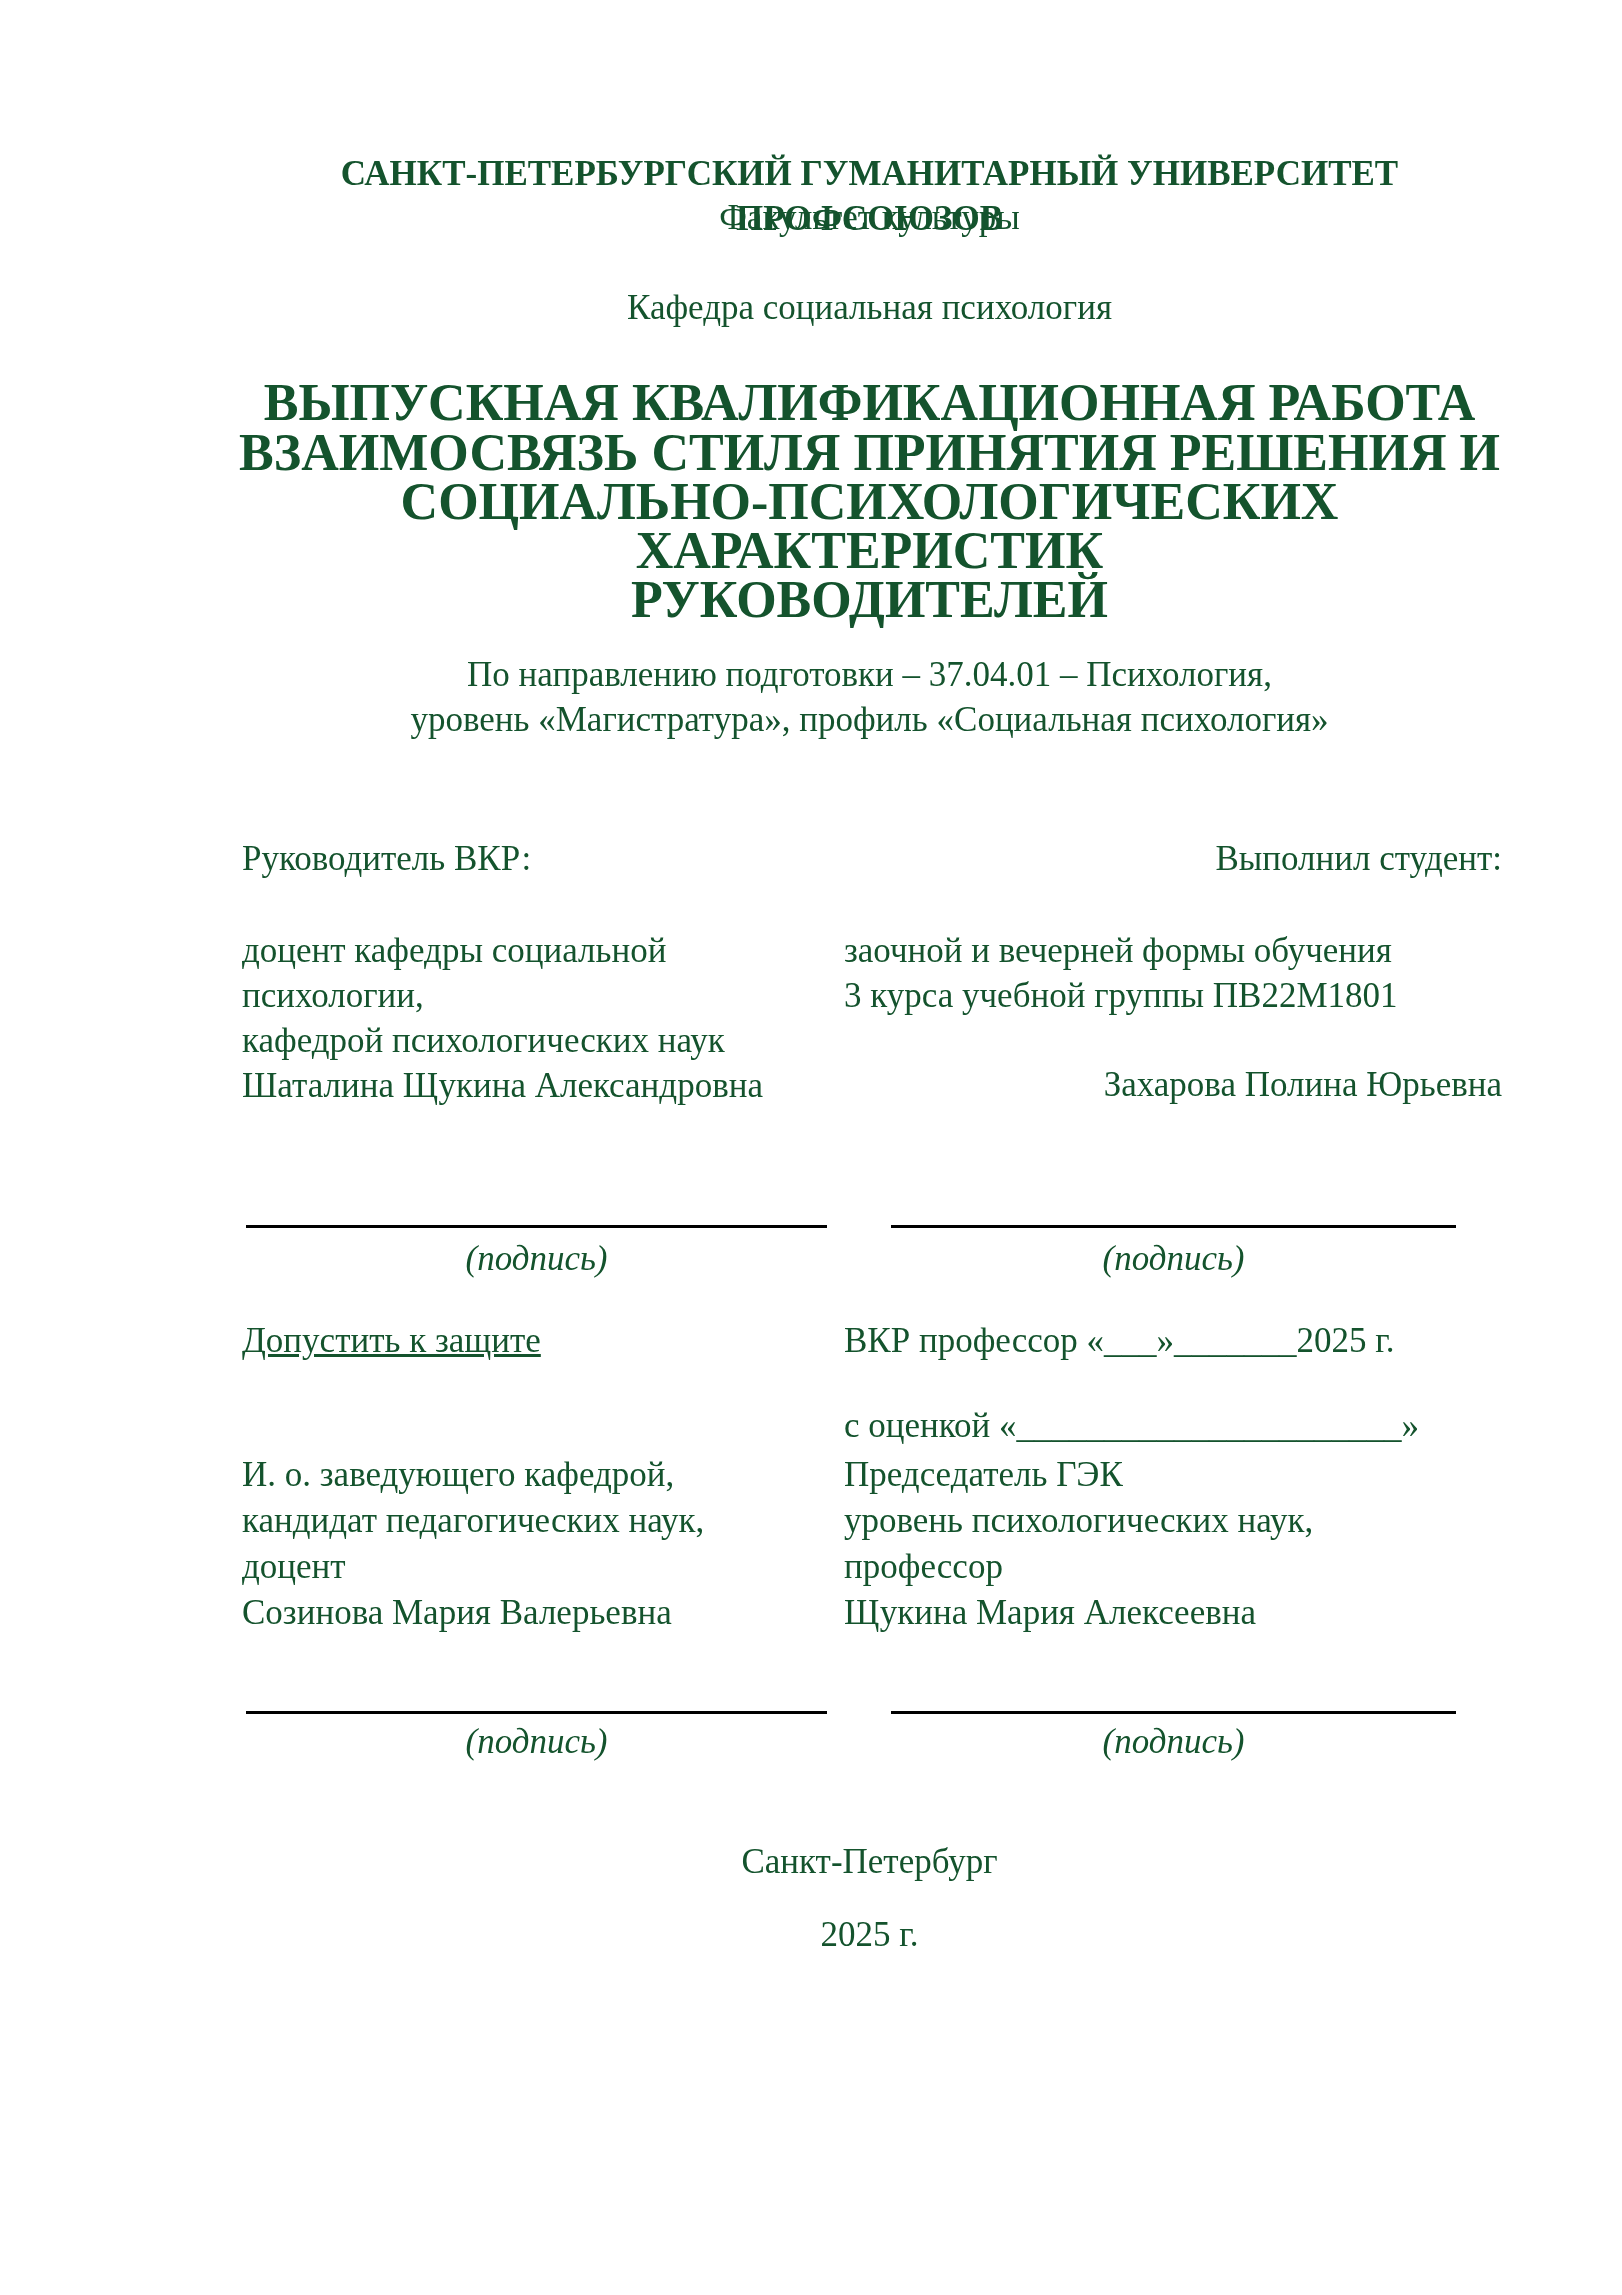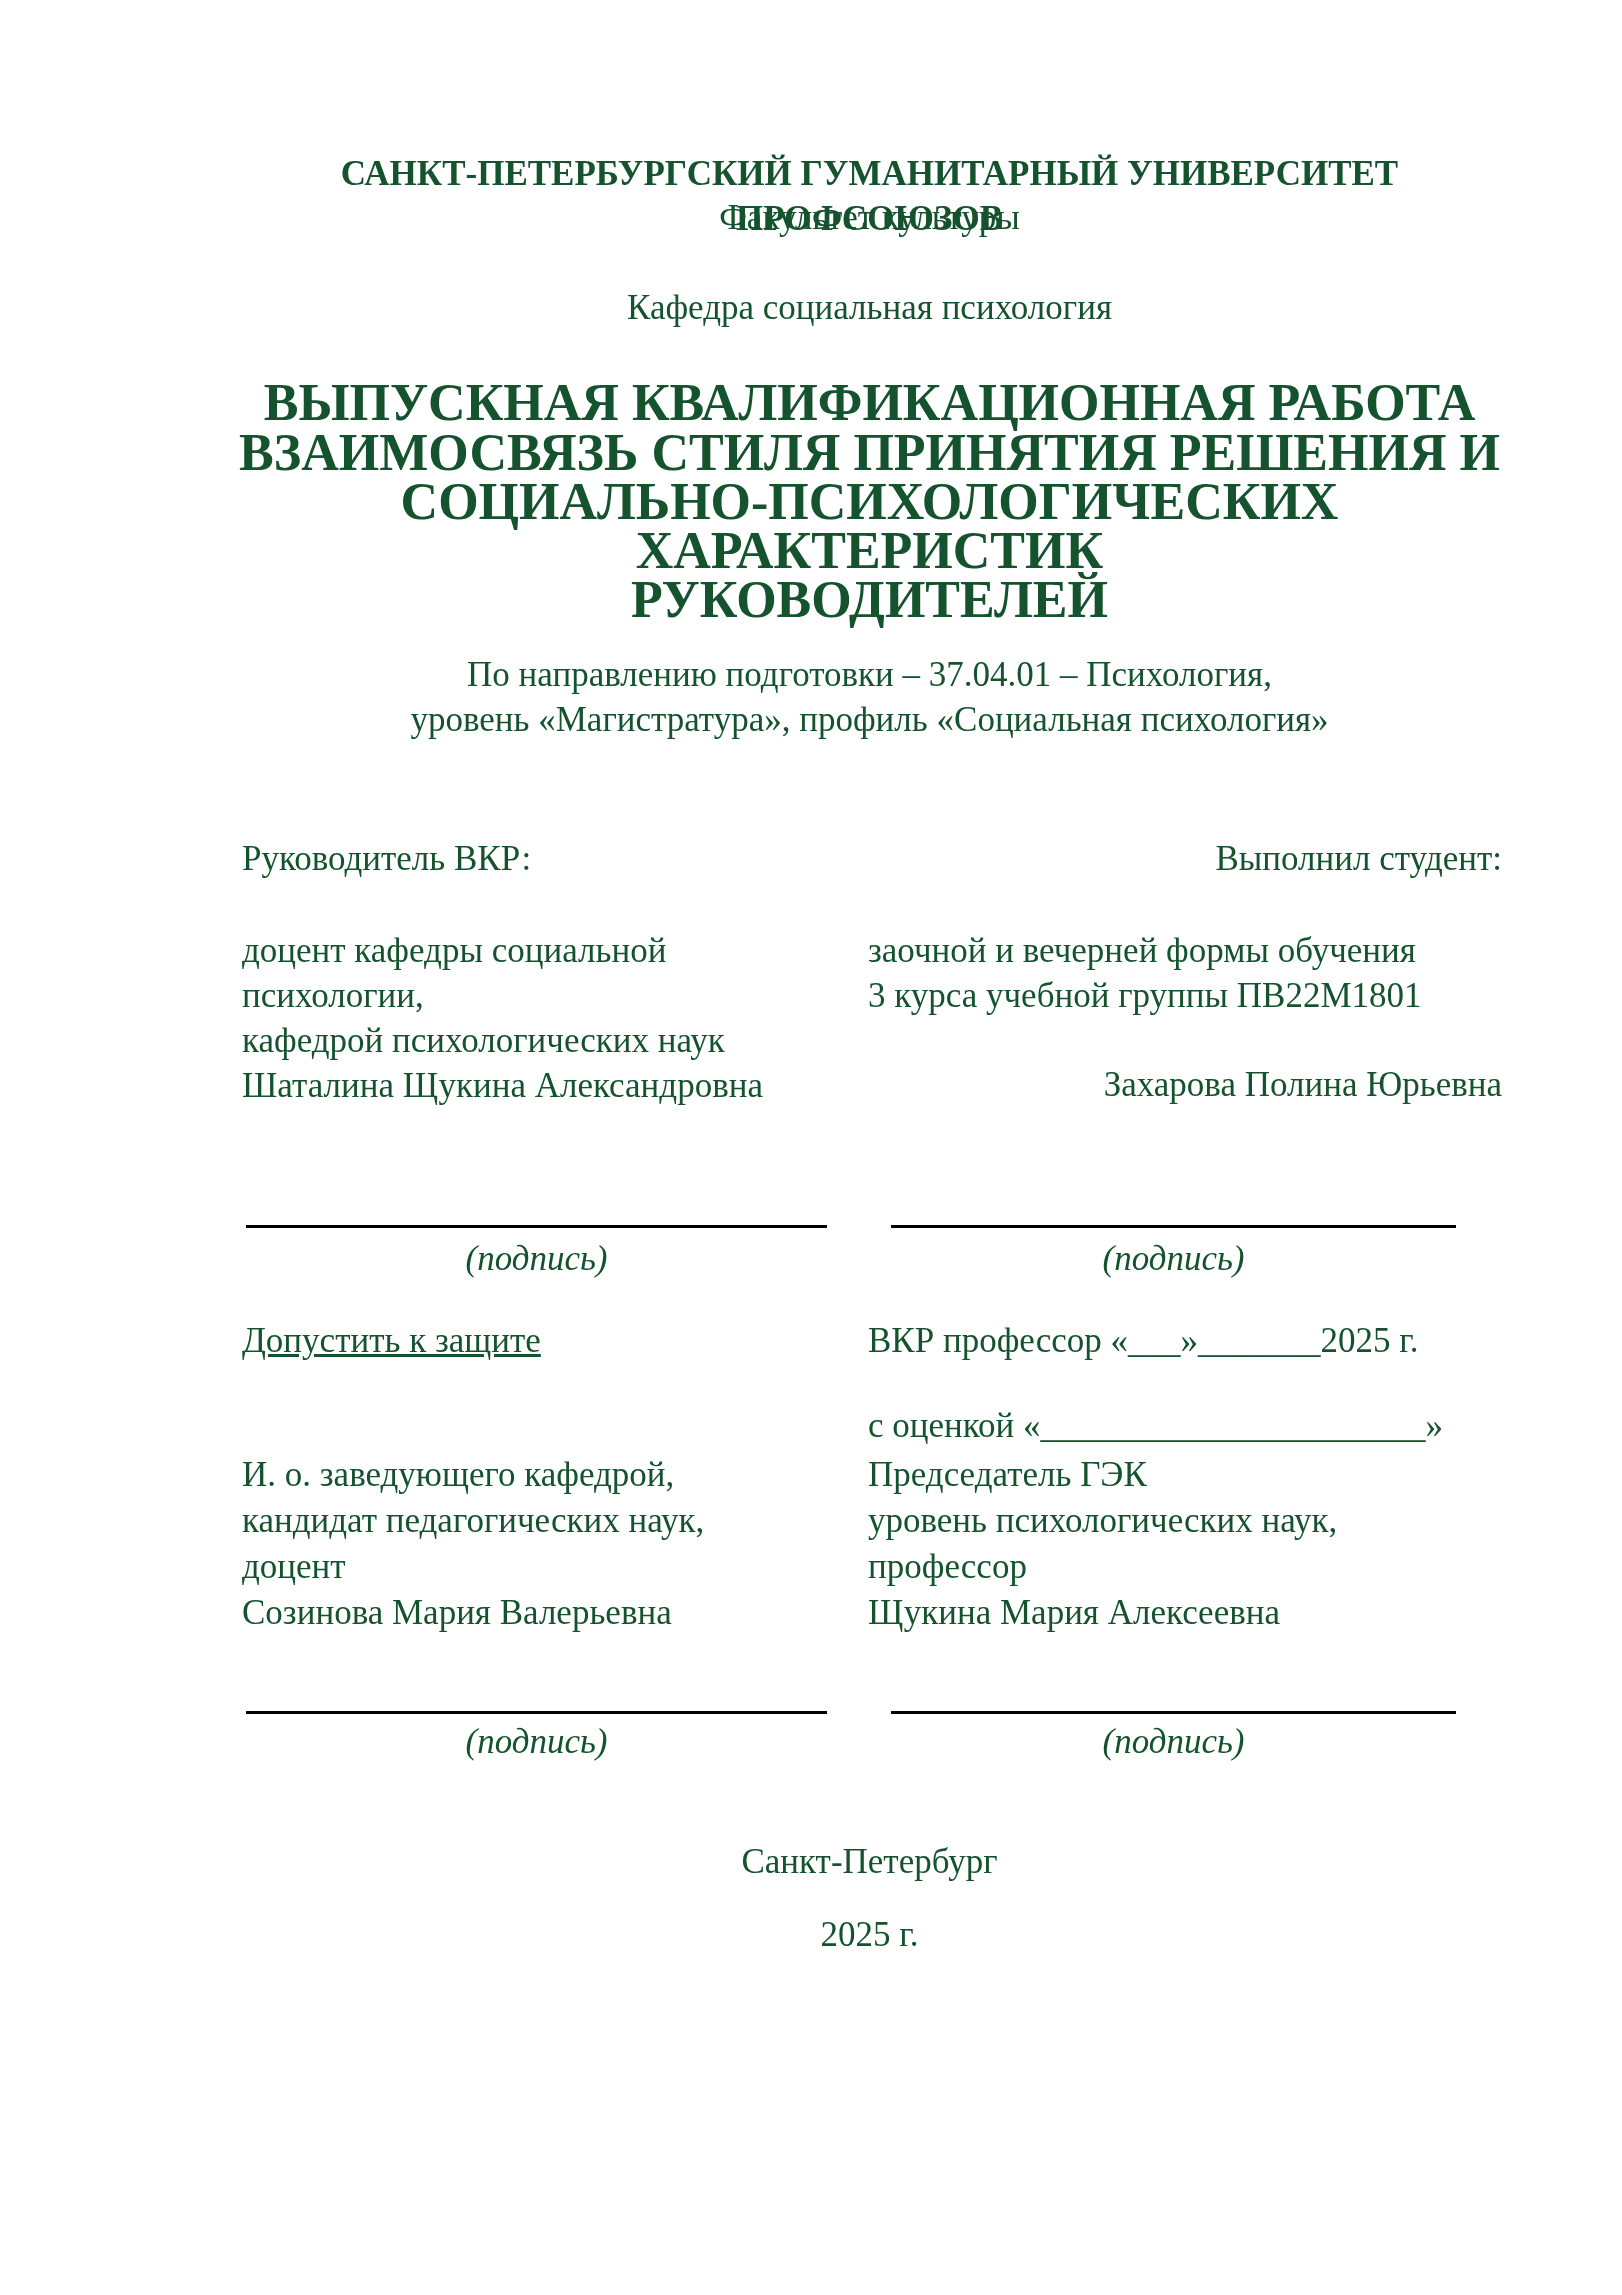--- a/index.html
+++ b/index.html
@@ -17,21 +17,21 @@
     position: absolute;
     left: 232px;
     width: 1275px;
     text-align: center;
   }
   .fs-body { font-size: 35px; line-height: 45px; }
   .fs-title { font-size: 52px; line-height: 49px; }
   .b { font-weight: bold; }
   .i { font-style: italic; }
   .lh58 { line-height: 46px; }
-  .right-col { left: 868px; }
+  .right-col { left: 844px; }
   .right-edge { right: 121px; text-align: center; }
   .left-col { left: 242px; }
   .rule {
     position: absolute;
     height: 0;
     border-top: 3.1px solid #000;
   }
   .rule-left { left: 246px; width: 581px; }
   .rule-right { left: 891px; width: 565px; }
   .sig-caption-left { left: 246px; width: 581px; text-align: center; }

